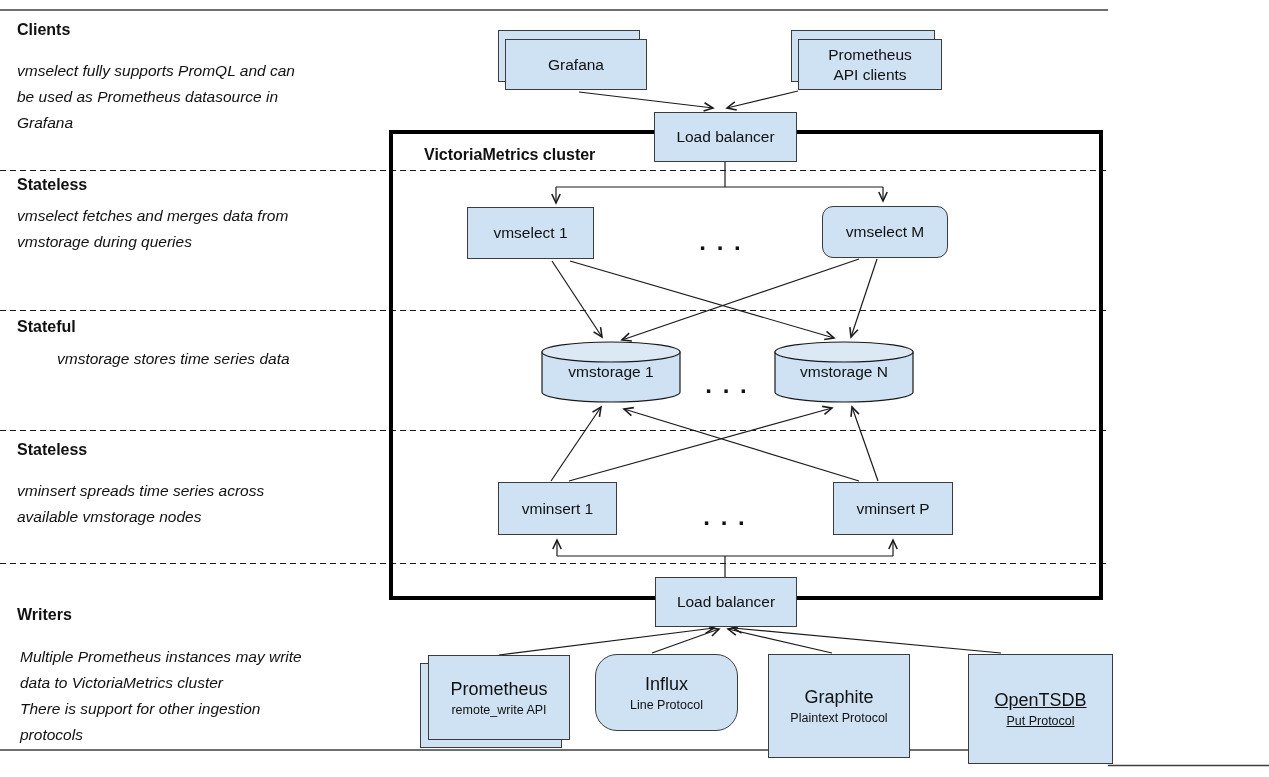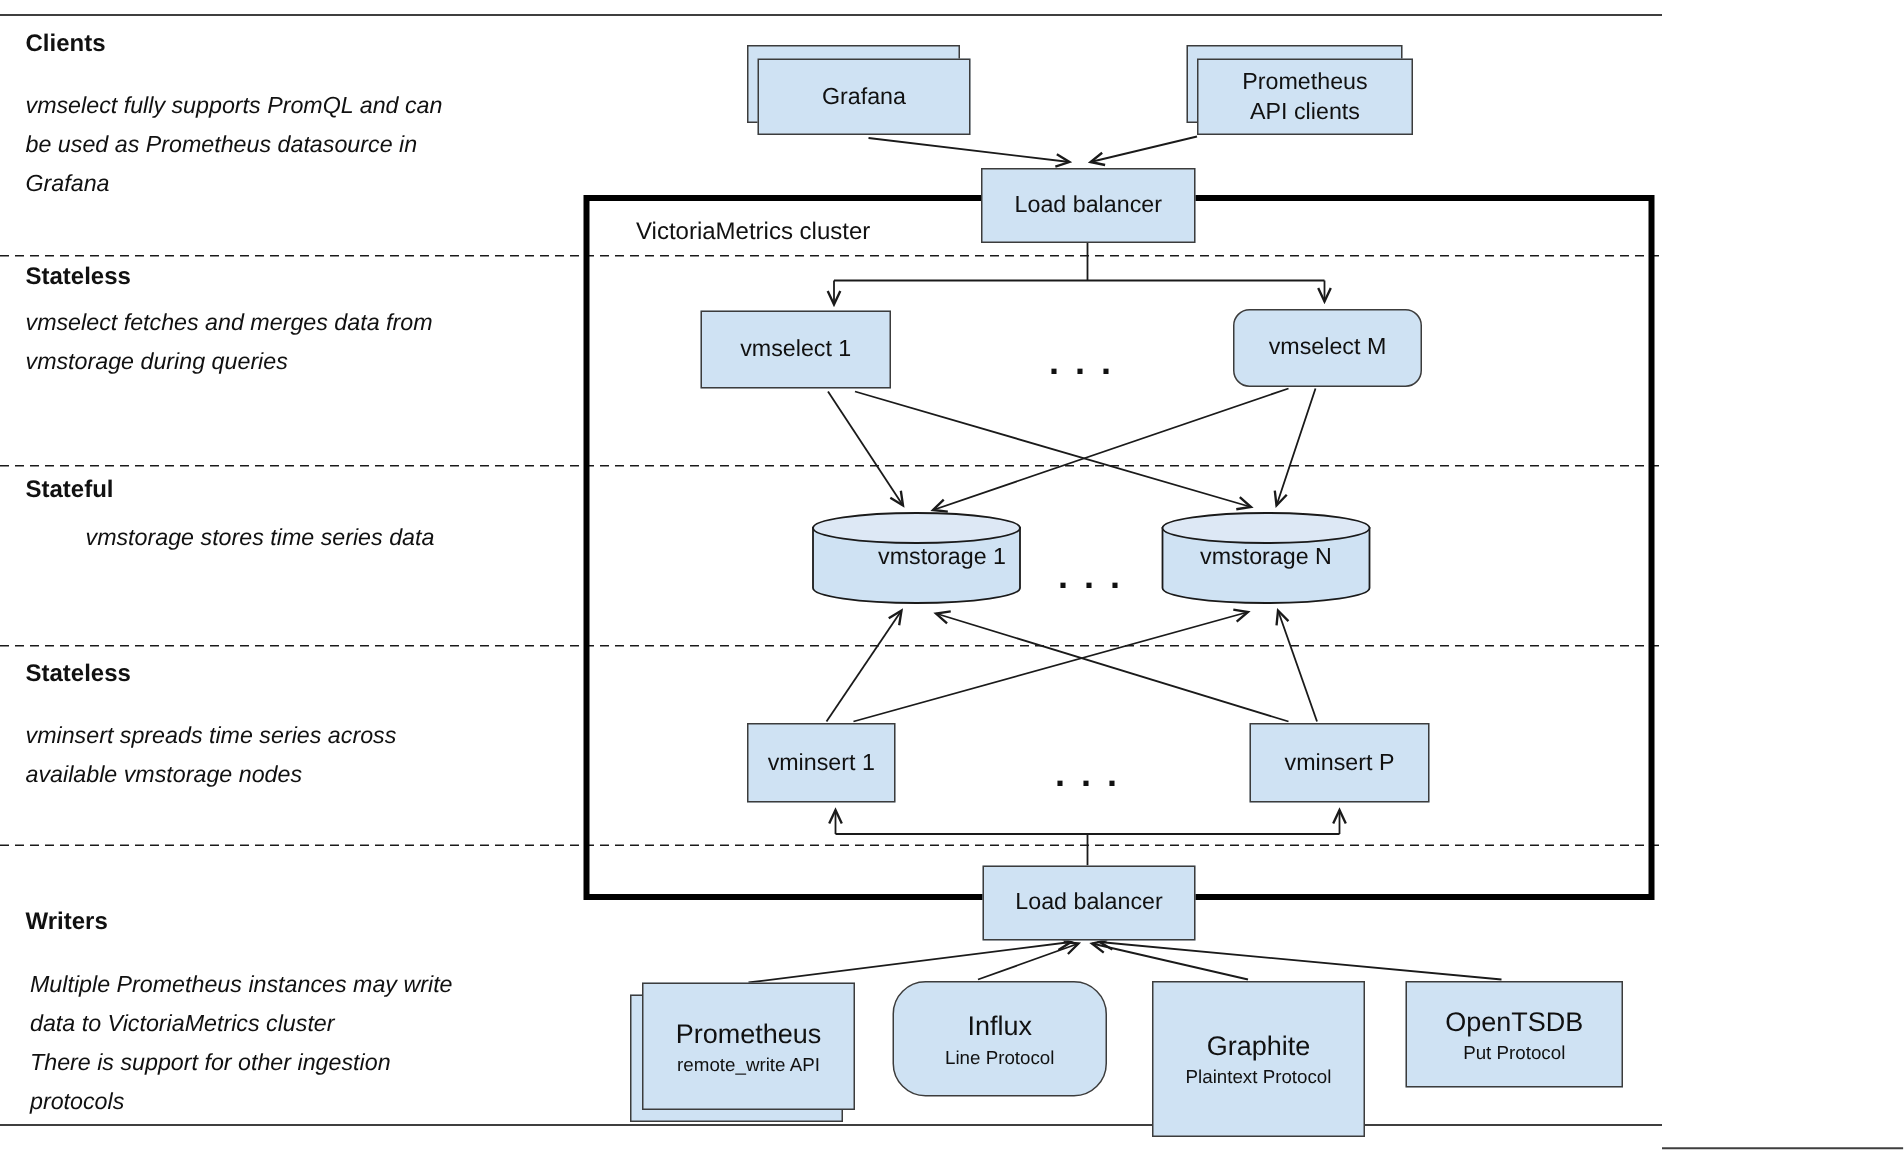--- a/index.html
+++ b/index.html
@@ -19,21 +19,21 @@
   .c{stroke:var(--line);stroke-width:1.2;fill:none;}
   .cyl-body{fill:var(--box-fill);stroke:var(--line);stroke-width:1.2;}
   .cyl-top{fill:var(--cyl-top);stroke:var(--line);stroke-width:1.2;}
 
   .cluster-border{
     position:absolute;left:389px;top:130px;width:714px;height:470px;
     border:4px solid #000;box-sizing:border-box;z-index:2;background:transparent;
   }
   .cluster-label{
     position:absolute;left:424px;top:146px;z-index:3;
-    font-weight:normal;font-size:16px;
+    font-weight:bold;font-size:16px;
   }
 
   .box{
     position:absolute;z-index:4;box-sizing:border-box;
     background:var(--box-fill);border:1px solid var(--border);
     display:flex;align-items:center;justify-content:center;
     font-size:15.5px;text-align:center;white-space:pre-line;line-height:1.25;
   }
   .box.back{z-index:3;}
   .cyl-label{
@@ -144,39 +144,39 @@
   <div class="box" style="left:798px;top:39px;width:144px;height:51px;">Prometheus
 API clients</div>
 
   <div class="box" style="left:654px;top:112px;width:143px;height:50px;">Load balancer</div>
   <div class="box" style="left:655px;top:577px;width:142px;height:50px;">Load balancer</div>
 
   <div class="box" style="left:467px;top:207px;width:127px;height:52px;">vmselect 1</div>
   <div class="dots" style="left:671px;top:228px;">. . .</div>
   <div class="box" style="left:822px;top:206px;width:126px;height:52px;border-radius:11px;">vmselect M</div>
 
-  <div class="cyl-label" style="left:520px;top:352px;width:138px;height:40px;padding-left:39px;">vmstorage 1</div>
+  <div class="cyl-label" style="left:542px;top:352px;width:138px;height:40px;">vmstorage 1</div>
   <div class="dots" style="left:677px;top:371px;">. . .</div>
   <div class="cyl-label" style="left:775px;top:352px;width:138px;height:40px;">vmstorage N</div>
 
-  <div class="box" style="left:498px;top:482px;width:99px;height:53px;">vminsert 1</div>
+  <div class="box" style="left:498px;top:482px;width:119px;height:53px;">vminsert 1</div>
   <div class="dots" style="left:675px;top:503px;">. . .</div>
   <div class="box" style="left:833px;top:482px;width:120px;height:53px;">vminsert P</div>
 
   <div class="box back" style="left:420px;top:663px;width:142px;height:85px;"></div>
   <div class="wbox" style="left:428px;top:655px;width:142px;height:85px;">
     <div class="wtitle">Prometheus</div>
     <div class="wsub">remote_write API</div>
   </div>
   <div class="wbox" style="left:595px;top:654px;width:143px;height:77px;border-radius:22px;">
     <div class="wtitle">Influx</div>
     <div class="wsub">Line Protocol</div>
   </div>
   <div class="wbox" style="left:768px;top:654px;width:142px;height:104px;">
     <div class="wtitle">Graphite</div>
     <div class="wsub">Plaintext Protocol</div>
   </div>
-  <div class="wbox" style="left:937px;top:654px;width:145px;height:71px;">
+  <div class="wbox" style="left:968px;top:654px;width:145px;height:110px;text-decoration:underline;">
     <div class="wtitle">OpenTSDB</div>
     <div class="wsub">Put Protocol</div>
   </div>
 
 </div>
 
 </body></html>

